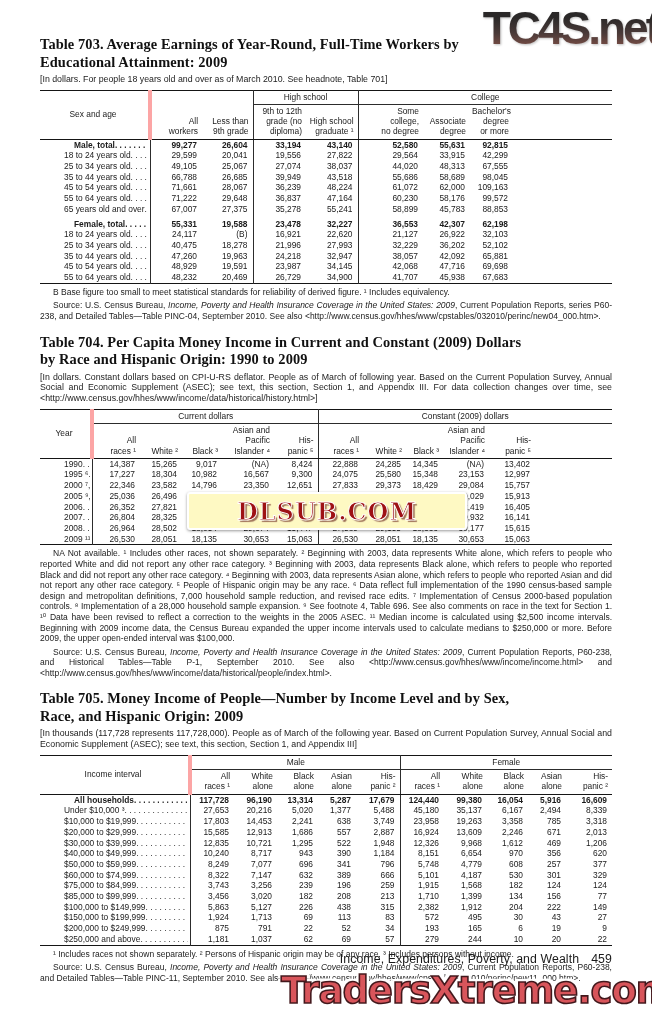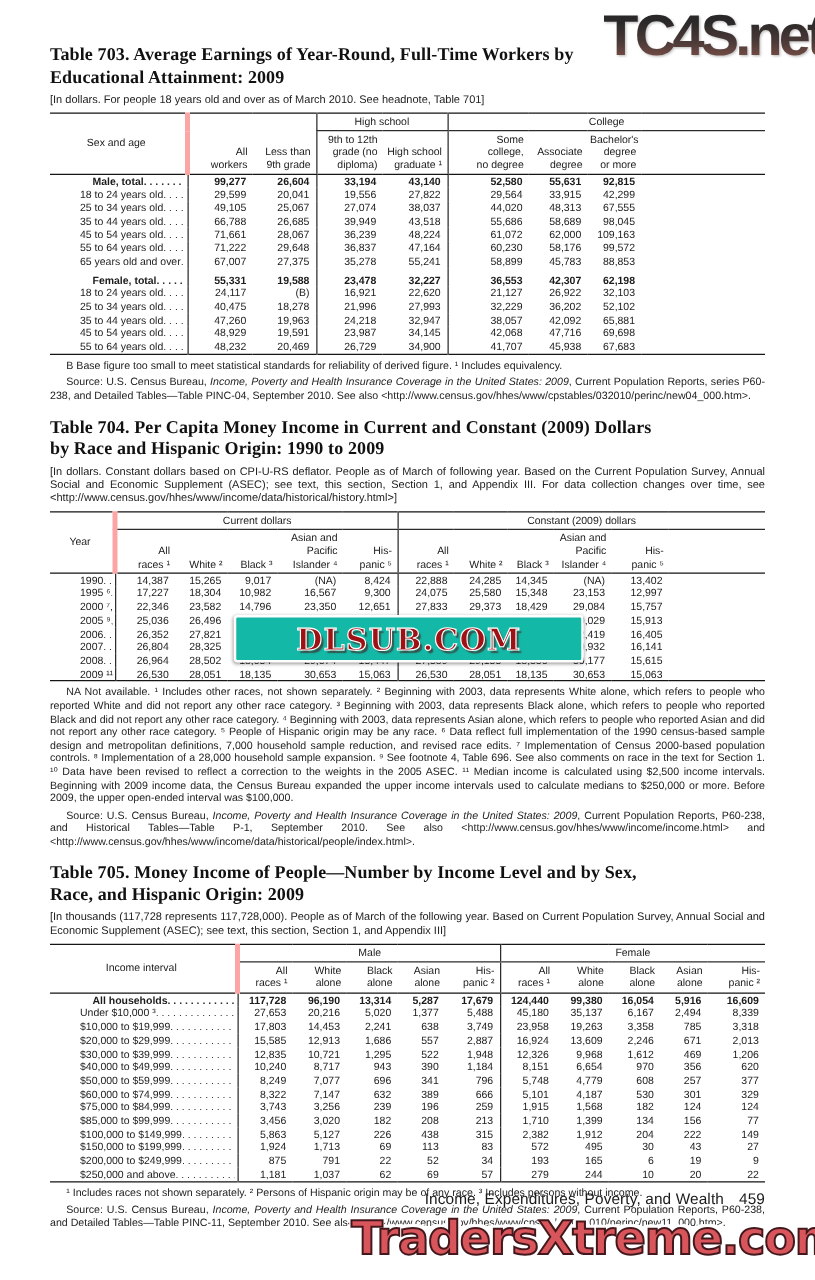--- a/index.html
+++ b/index.html
@@ -58,21 +58,21 @@
     position:absolute; top:1px; right:-6px; z-index:6;
     font-family:"Liberation Sans","DejaVu Sans",sans-serif;
     font-weight:800; font-size:46px; letter-spacing:-3px;
     background:linear-gradient(#2a2828 30%, #4a3a38 60%, #8d564b 95%);
     -webkit-background-clip:text; background-clip:text; color:transparent;
     filter:drop-shadow(1px 1px 1px rgba(0,0,0,0.25));
   }
   .wm-mid {
     position:absolute; left:187px; top:492px; width:276px; height:34px; z-index:6;
     display:flex; align-items:center; justify-content:center;
-    background:#14b8a6; border:2.5px solid #ffffff; border-radius:3px;
+    background:#fef9c3; border:2.5px solid #ffffff; border-radius:3px;
     box-shadow:0 1px 3px rgba(0,0,0,0.4);
   }
   .wm-mid span {
     font-family:"DejaVu Serif","Liberation Serif",serif;
     font-weight:bold; font-size:24px; letter-spacing:1px;
     color:#9e1115; -webkit-text-stroke:0.9px #ffffff;
     text-shadow:2px 2px 1px rgba(80,0,0,0.55);
   }
   .wm-bottom {
     position:absolute; left:281px; top:969px; z-index:6;

